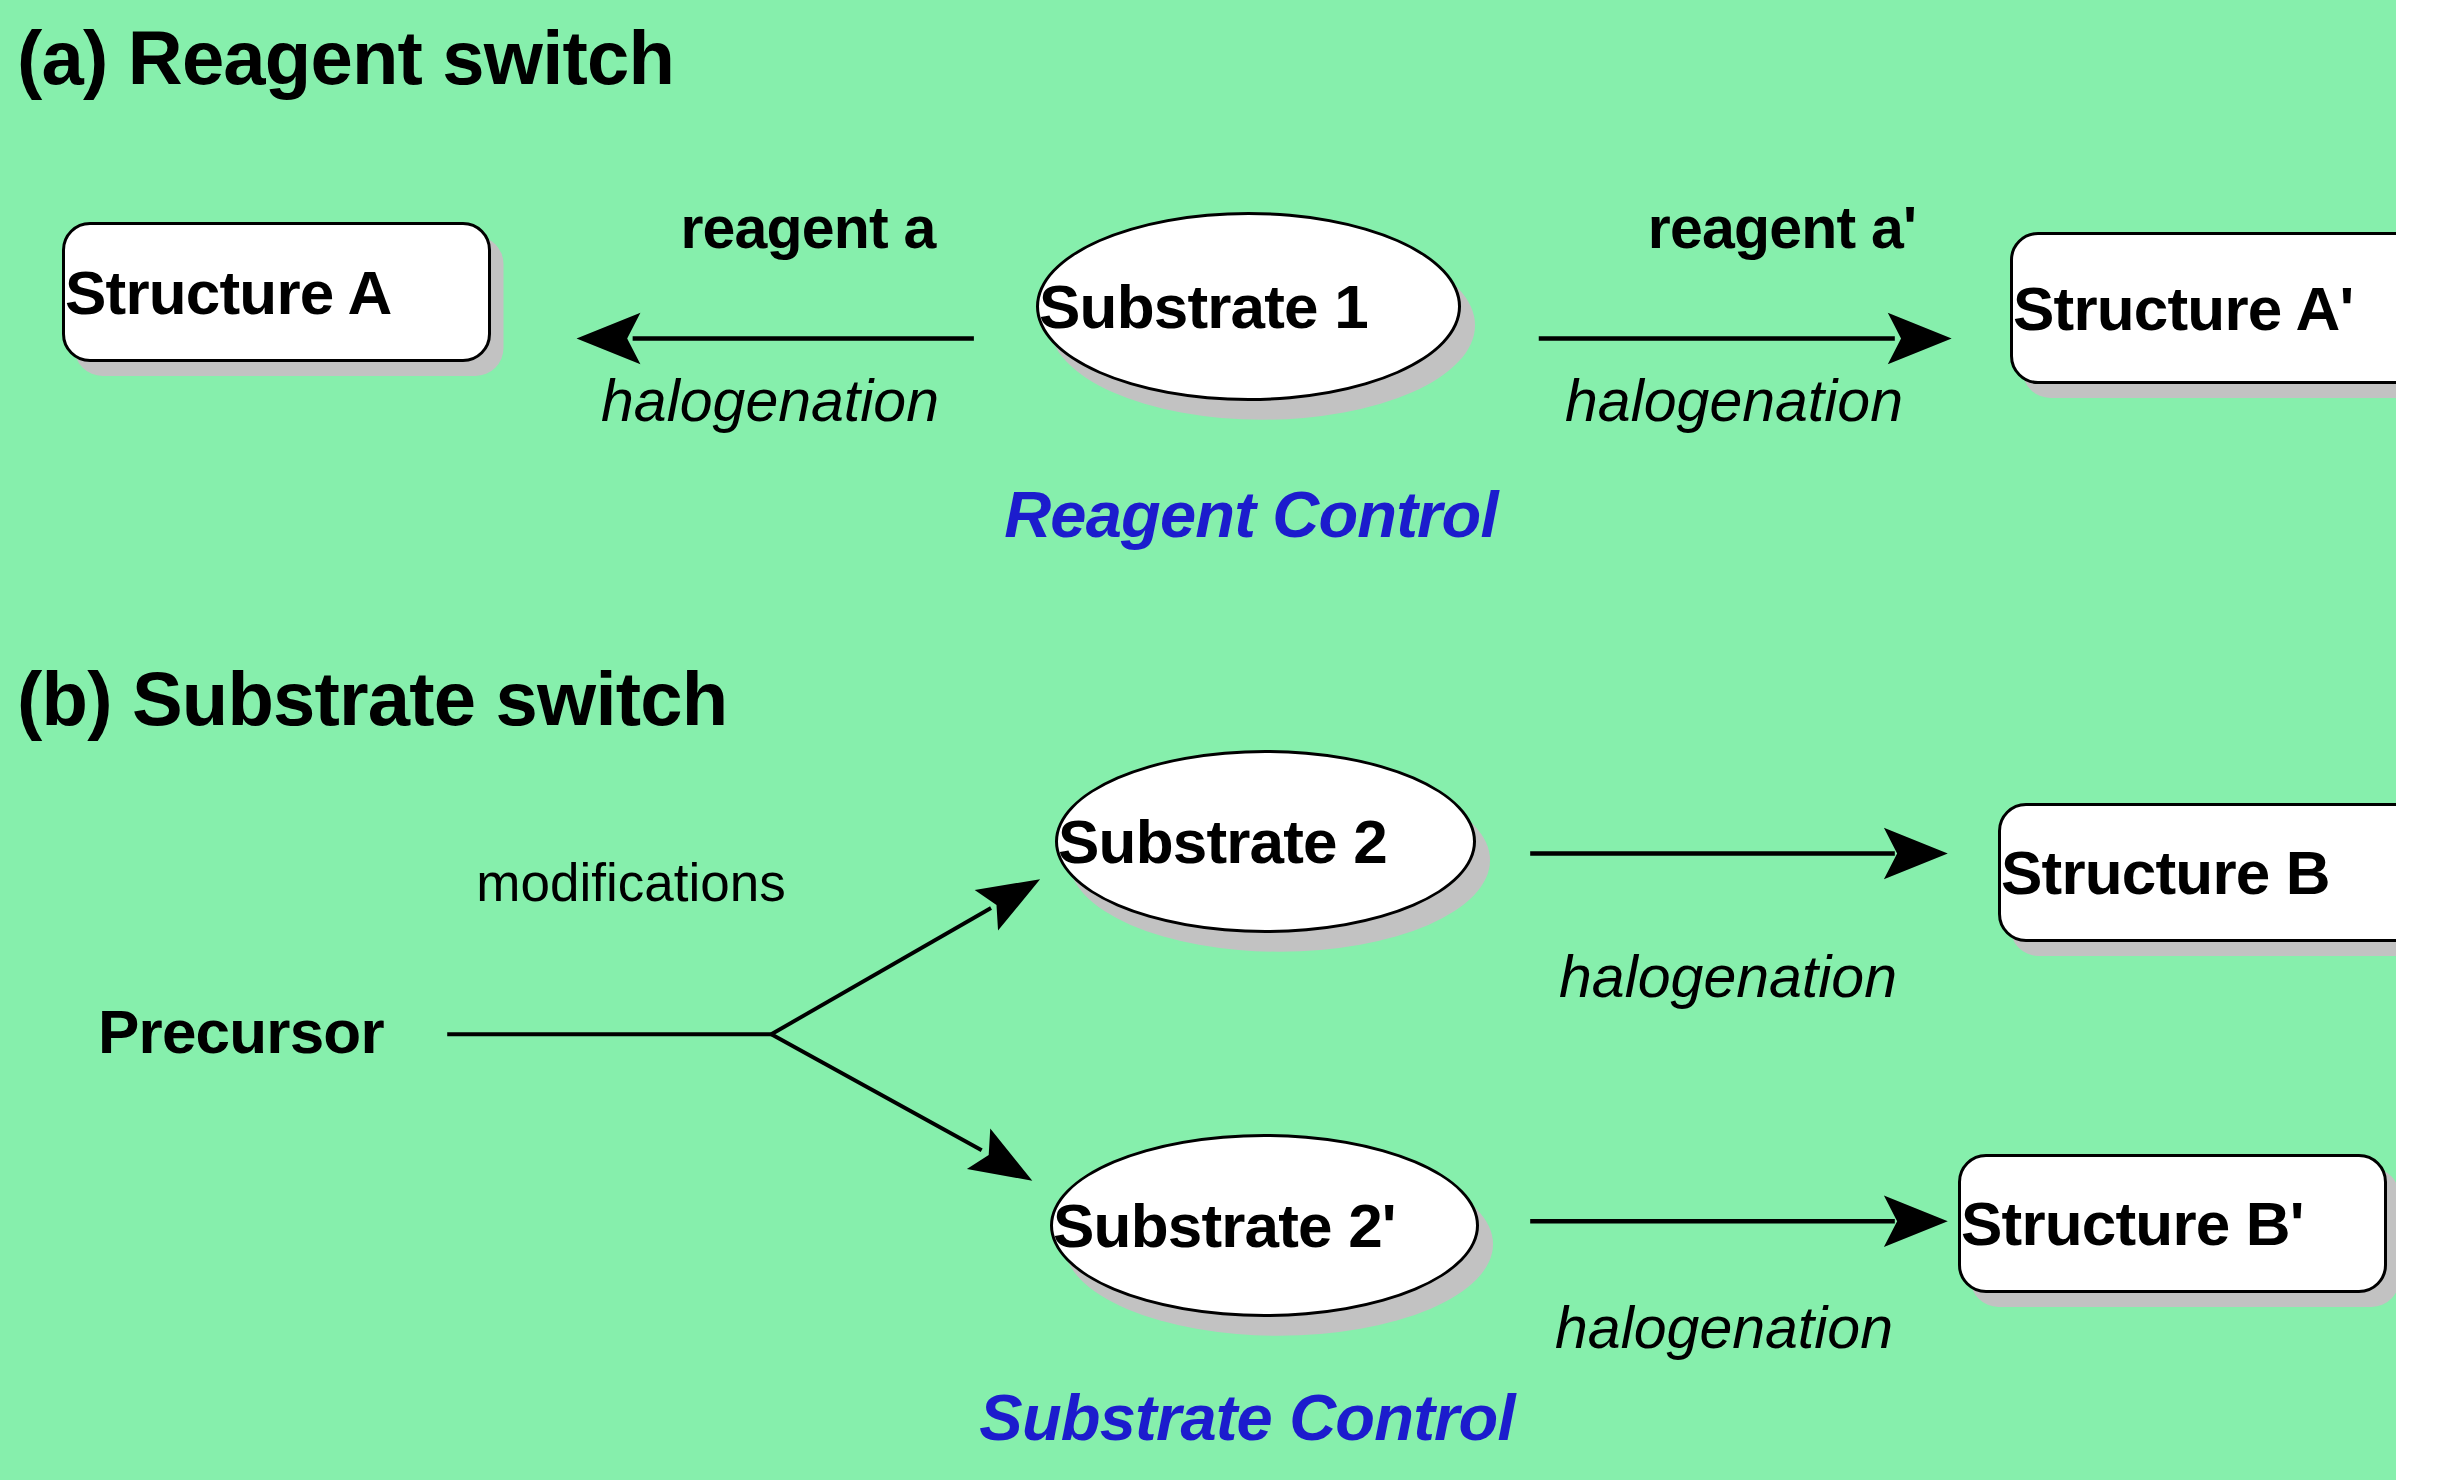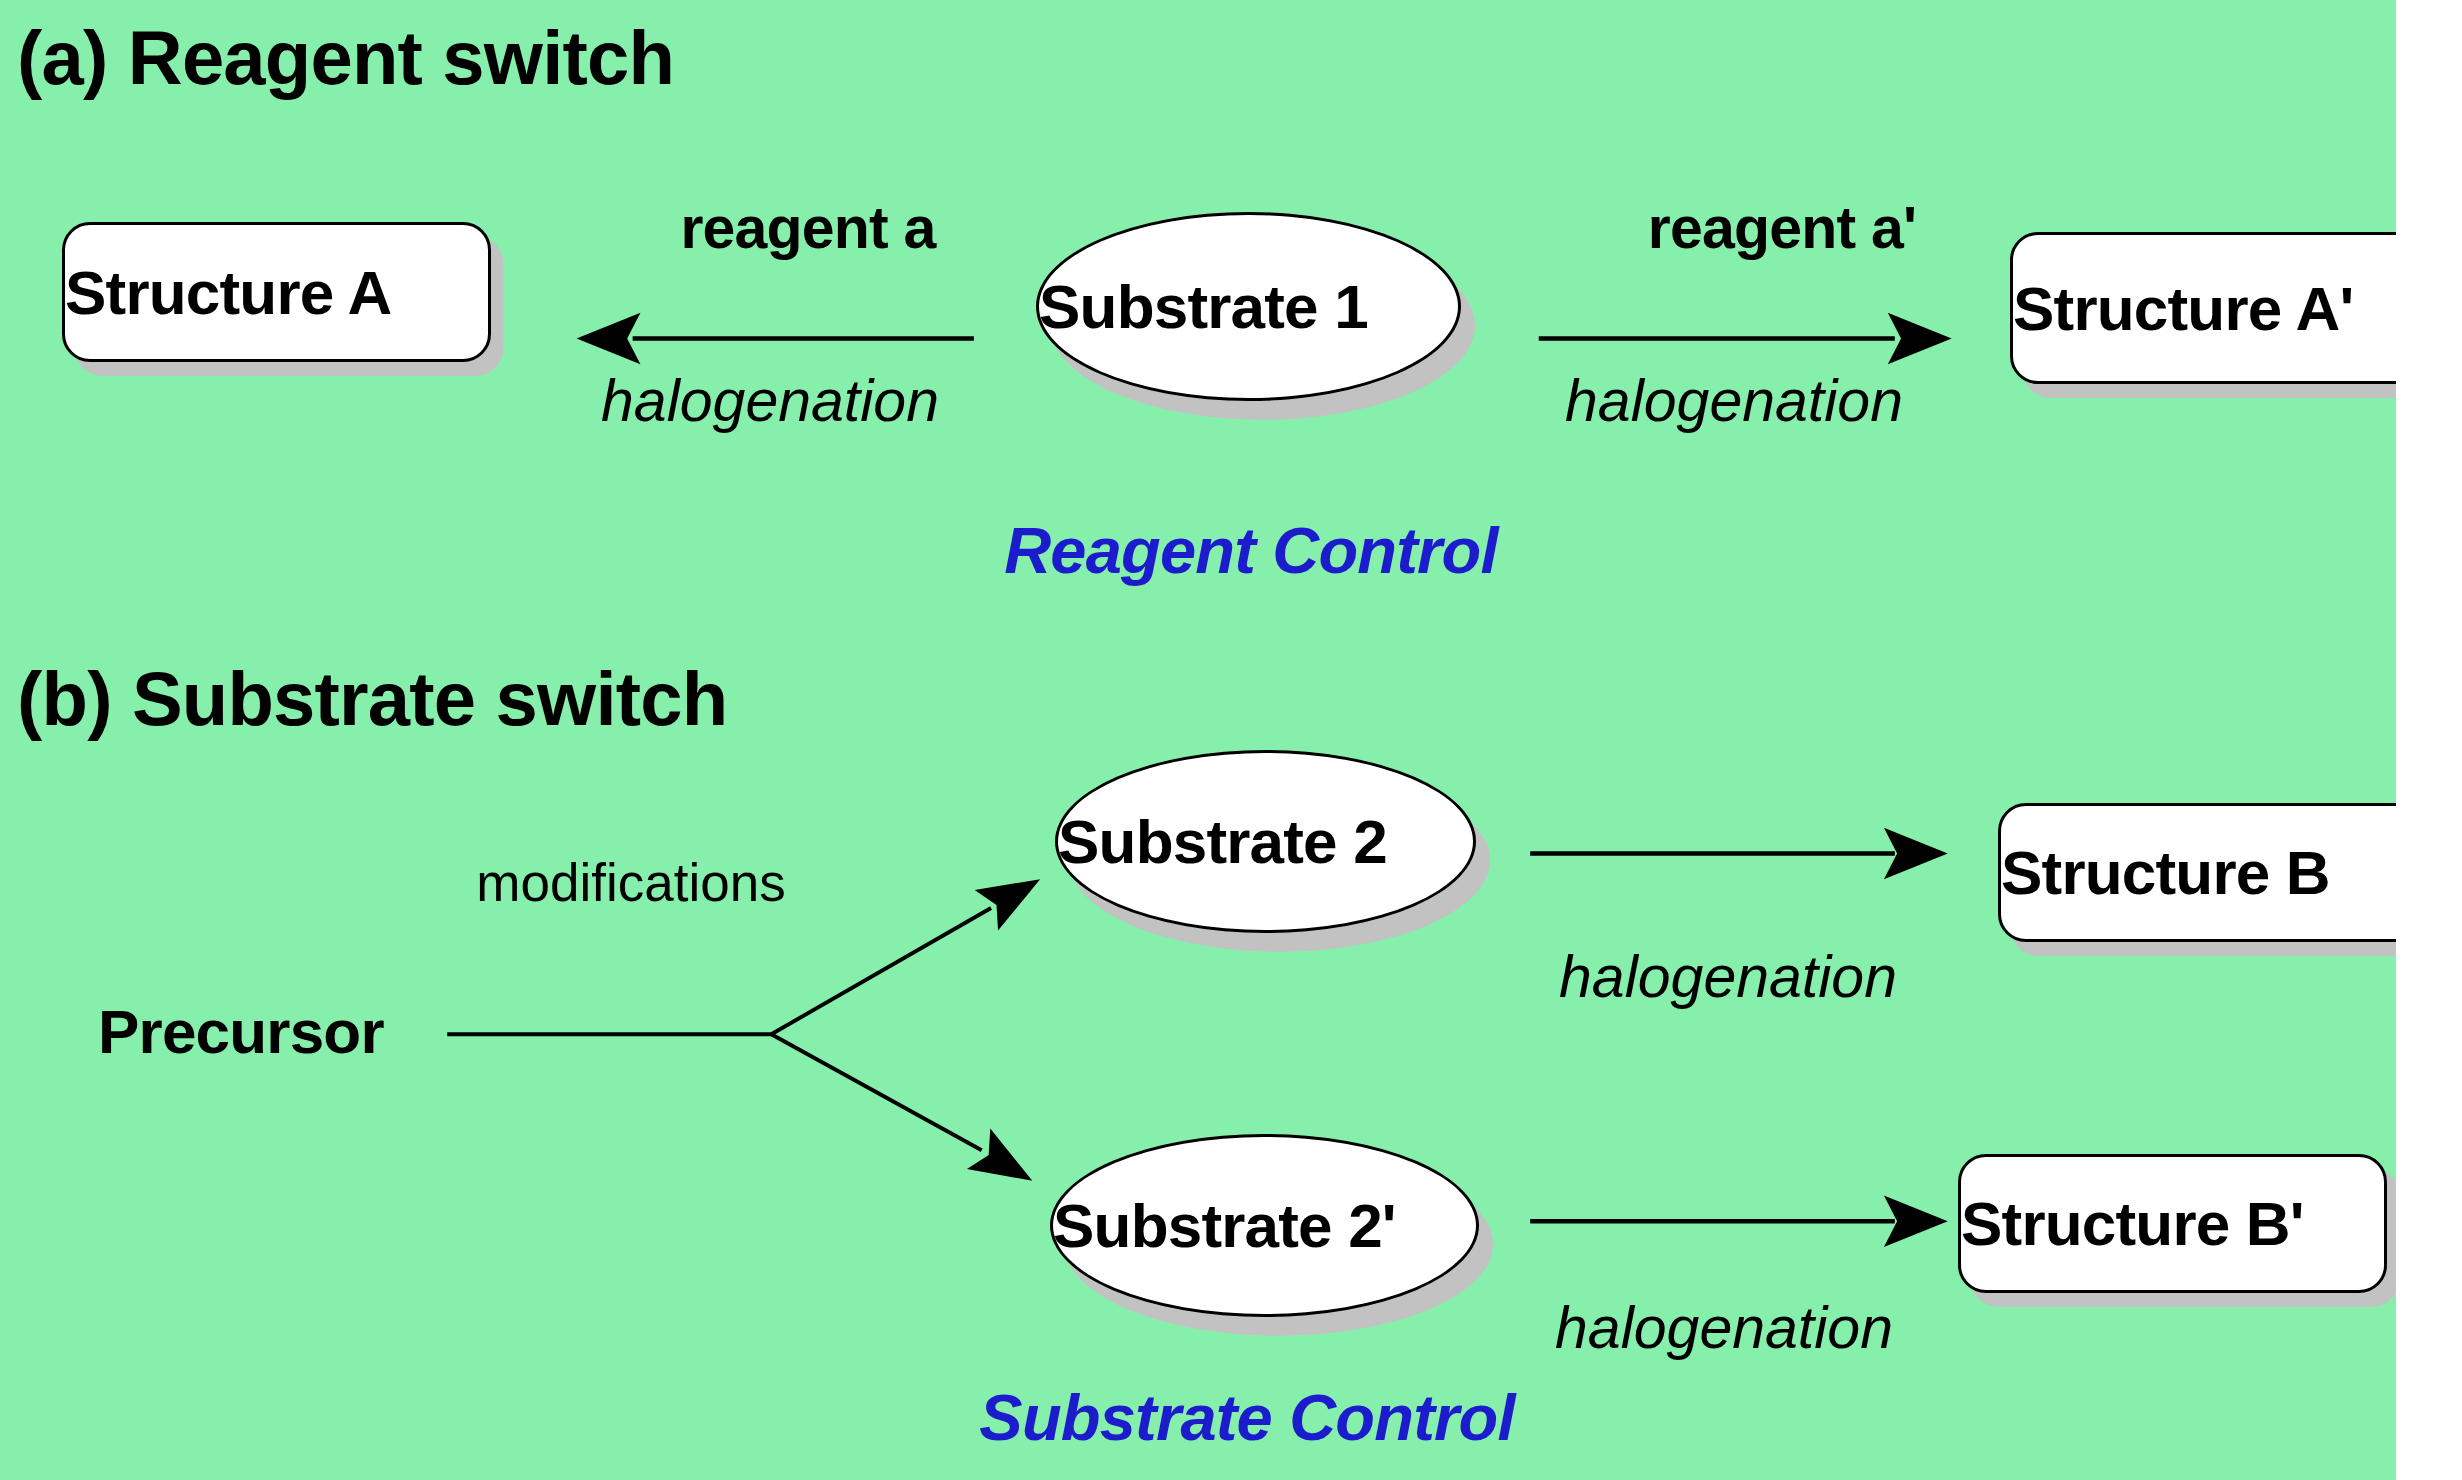--- a/index.html
+++ b/index.html
@@ -140,21 +140,21 @@
   </div>
 
   <div class="lbl centered reagent-lbl" style="left:770px; top:199px;">reagent a</div>
 
   <div class="lbl centered reaction-lbl" style="left:770px; top:372px;">halogenation</div>
 
   <div class="lbl centered reagent-lbl" style="left:1744px; top:199px;">reagent a'</div>
 
   <div class="lbl centered reaction-lbl" style="left:1734px; top:372px;">halogenation</div>
 
-  <div class="lbl centered control-lbl" style="left:1251px; top:482px;margin-top:36px;">Reagent Control</div>
+  <div class="lbl centered control-lbl" style="left:1251px; top:482px;">Reagent Control</div>
 
   <div class="panel-title" style="left:17px; top:657px;">(b) Substrate switch</div>
 
   <div class="lbl precursor-lbl" style="left:98px; top:1001px;">Precursor</div>
 
   <div class="lbl centered plain-lbl" style="left:631px; top:856px;">modifications</div>
 
   <div class="node ellipse" style="left:1055px; top:750px; width:421px; height:183px;">
     <span class="node-label">Substrate 2</span>
   </div>

